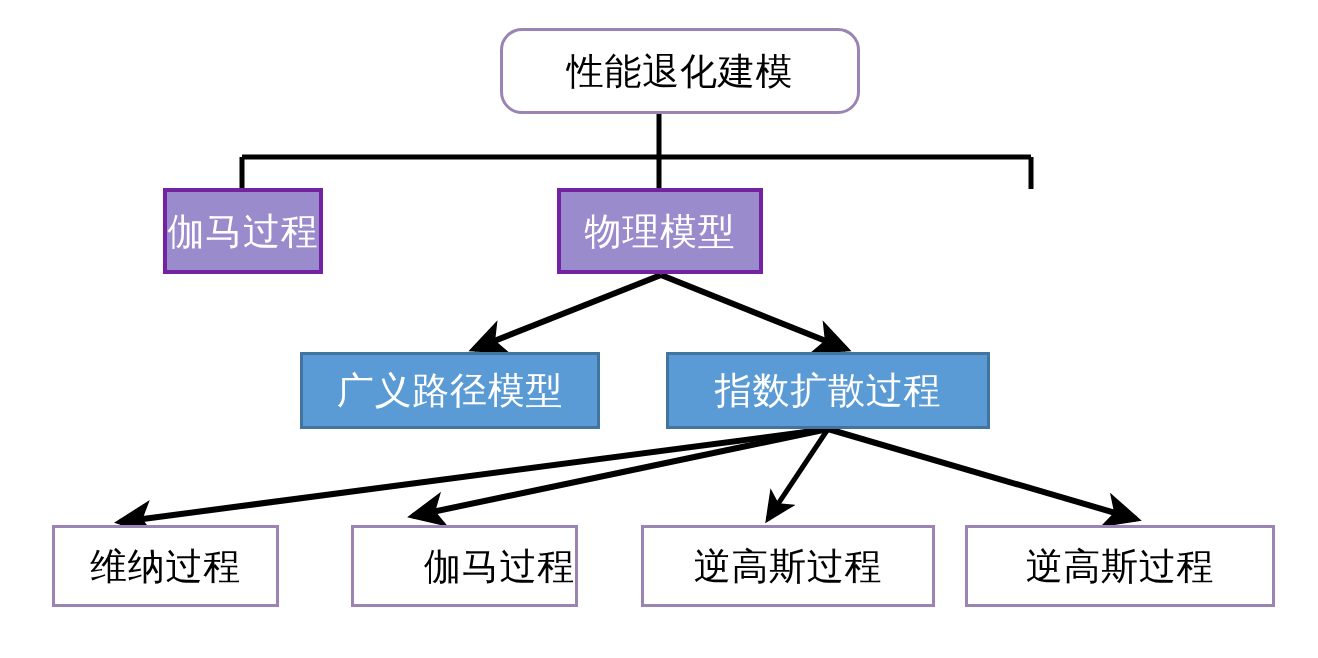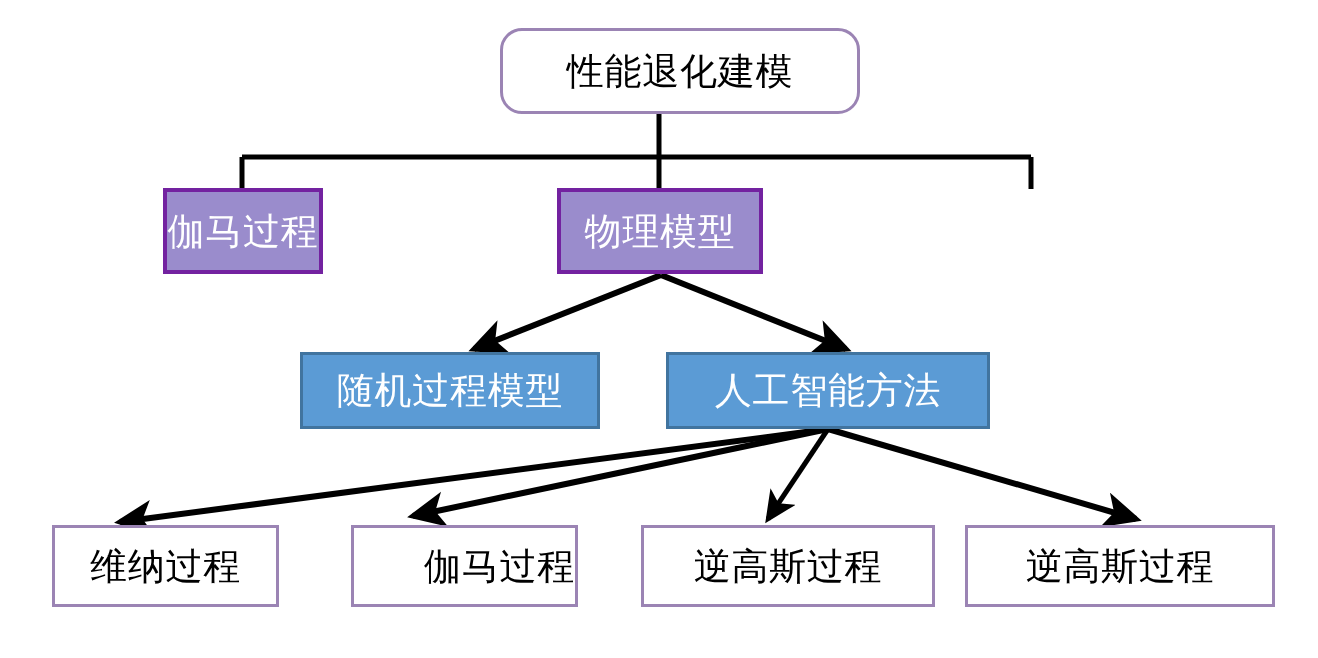--- a/index.html
+++ b/index.html
@@ -122,25 +122,25 @@
   <div class="node level2" style="left:163px; top:188px; width:160px; height:86px;">
     <span class="node-label">伽马过程</span>
   </div>
 
   <div class="node level2" style="left:557px; top:188px; width:206px; height:86px;">
     <span class="node-label">物理模型</span>
   </div>
 
 
   <div class="node level3" style="left:300px; top:352px; width:300px; height:77px;">
-    <span class="node-label">随机过程模型</span>
+    <span class="node-label">广义路径模型</span>
   </div>
 
   <div class="node level3" style="left:666px; top:352px; width:324px; height:77px;">
-    <span class="node-label">人工智能方法</span>
+    <span class="node-label">指数扩散过程</span>
   </div>
 
   <div class="node level4" style="left:52px; top:525px; width:227px; height:82px;">
     <span class="node-label">维纳过程</span>
   </div>
 
   <div class="node level4" style="left:351px; top:525px; width:227px; height:82px;justify-content:flex-end;">
     <span class="node-label">伽马过程</span>
   </div>
 

